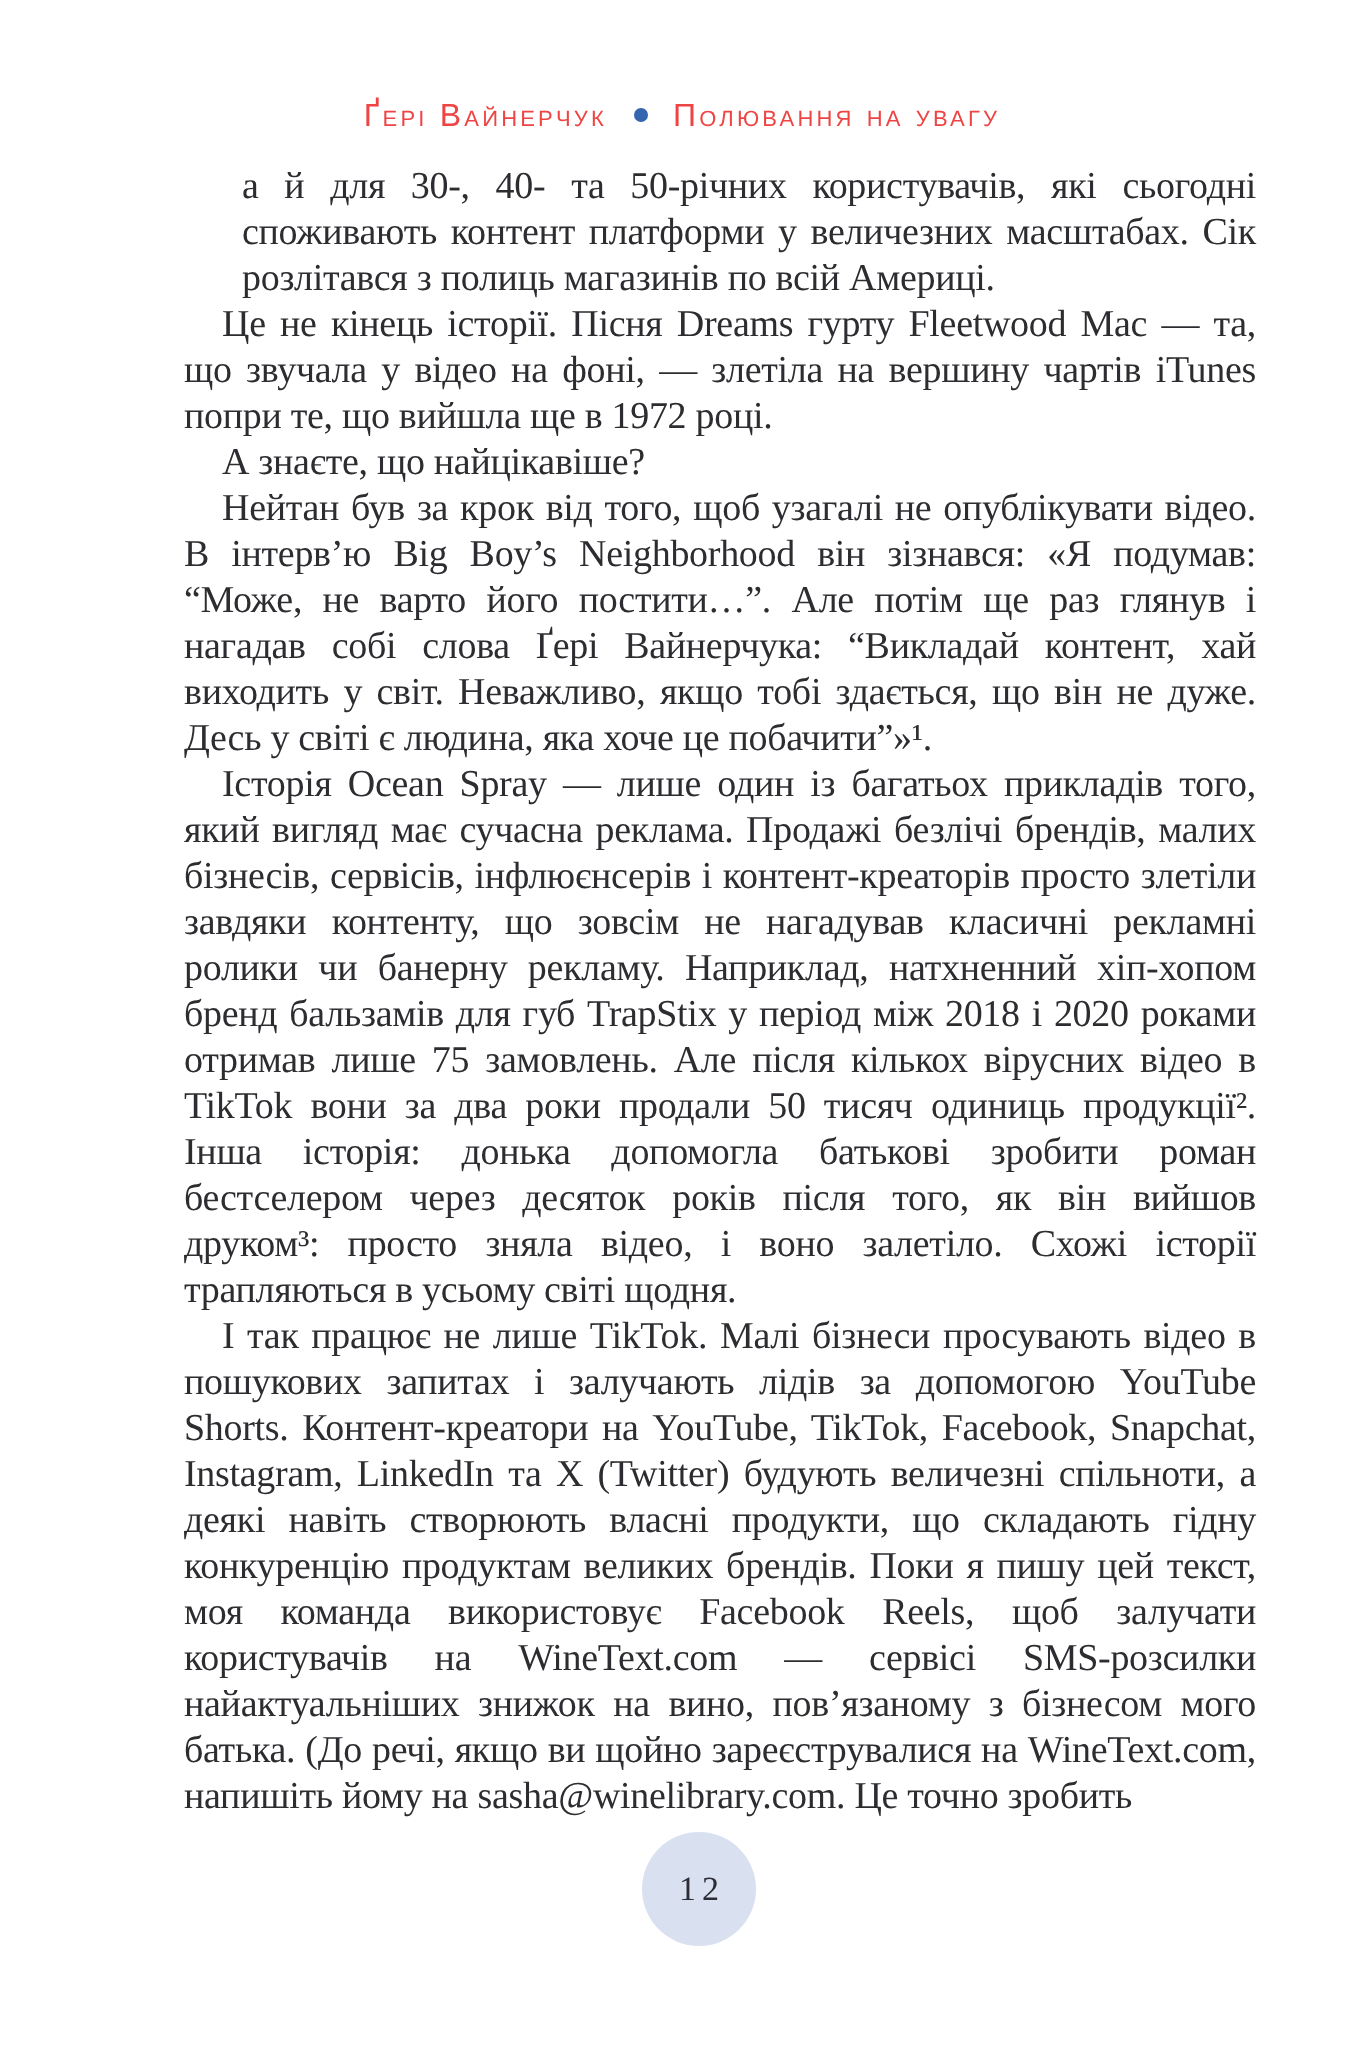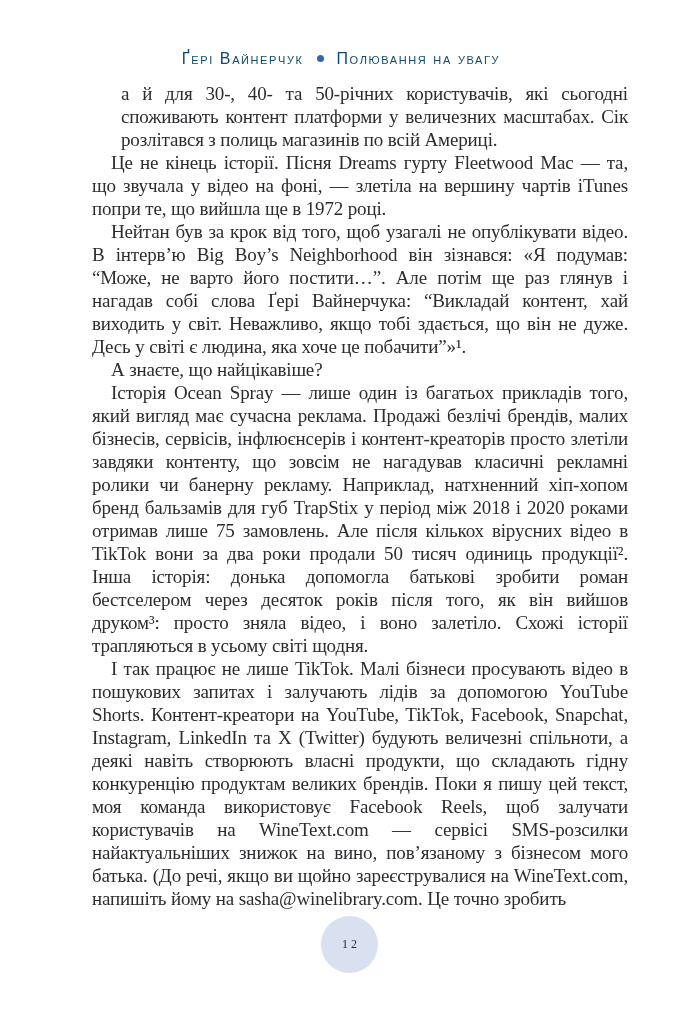--- a/index.html
+++ b/index.html
@@ -16,21 +16,21 @@
   .running-header {
     position: absolute;
     top: 50px;
     left: 0;
     width: 100%;
     text-align: center;
     font-family: "Liberation Sans", sans-serif;
     font-variant: small-caps;
     font-size: 16px;
     letter-spacing: 1.6px;
-    color: #0c4a6e;
+    color: #ef4444;
     white-space: nowrap;
   }
   .running-header .sep-dot {
     display: inline-block;
     width: 7px;
     height: 7px;
     border-radius: 50%;
     background: #3465ae;
     margin: 0 13px;
     vertical-align: 2px;
@@ -64,40 +64,40 @@
     width: 57px;
     height: 57px;
     border-radius: 50%;
     background: #d9e0ef;
     display: flex;
     align-items: center;
     justify-content: center;
   }
   .page-number-circle span {
     font-family: "Liberation Serif", serif;
-    font-size: 12px;
+    font-size: 17px;
     letter-spacing: 3px;
     text-indent: 3px;
     color: #2c2c34;
   }
 </style>
 </head>
 <body>
 
 <div class="page">
 
   <header class="running-header">
     <span>Ґері Вайнерчук</span><span class="sep-dot"></span><span>Полювання на увагу</span>
   </header>
 
   <main class="body-text">
     <p class="no-indent">а й для 30-, 40- та 50-річних користувачів, які сьогодні споживають контент платформи у величезних масштабах. Сік розлітався з полиць магазинів по всій Америці.</p>
     <p>Це не кінець історії. Пісня Dreams гурту Fleetwood Mac — та, що звучала у відео на фоні, — злетіла на вершину чартів iTunes попри те, що вийшла ще в 1972 році.</p>
+    <p>А знаєте, що найцікавіше?</p>
     <p>Нейтан був за крок від того, щоб узагалі не опублікувати відео. В інтерв’ю Big Boy’s Neighborhood він зізнався: «Я подумав: “Може, не варто його постити…”. Але потім ще раз глянув і нагадав собі слова Ґері Вайнерчука: “Викладай контент, хай виходить у світ. Неважливо, якщо тобі здається, що він не дуже. Десь у світі є людина, яка хоче це побачити”»¹.</p>
-    <p>А знаєте, що найцікавіше?</p>
     <p>Історія Ocean Spray — лише один із багатьох прикладів того, який вигляд має сучасна реклама. Продажі безлічі брендів, малих бізнесів, сервісів, інфлюєнсерів і контент-креаторів просто злетіли завдяки контенту, що зовсім не нагадував класичні рекламні ролики чи банерну рекламу. Наприклад, натхненний хіп-хопом бренд бальзамів для губ TrapStix у період між 2018 і 2020 роками отримав лише 75 замовлень. Але після кількох вірусних відео в TikTok вони за два роки продали 50 тисяч одиниць продукції². Інша історія: донька допомогла батькові зробити роман бестселером через десяток років після того, як він вийшов друком³: просто зняла відео, і воно залетіло. Схожі історії трапляються в усьому світі щодня.</p>
     <p>І так працює не лише TikTok. Малі бізнеси просувають відео в пошукових запитах і залучають лідів за допомогою YouTube Shorts. Контент-креатори на YouTube, TikTok, Facebook, Snapchat, Instagram, LinkedIn та X (Twitter) будують величезні спільноти, а деякі навіть створюють власні продукти, що складають гідну конкуренцію продуктам великих брендів. Поки я пишу цей текст, моя команда використовує Facebook Reels, щоб залучати користувачів на WineText.com — сервісі SMS-розсилки найактуальніших знижок на вино, пов’язаному з бізнесом мого батька. (До речі, якщо ви щойно зареєструвалися на WineText.com, напишіть йому на sasha@winelibrary.com. Це точно зробить</p>
   </main>
 
   <div class="page-number-circle">
     <span>12</span>
   </div>
 
 </div>
 

